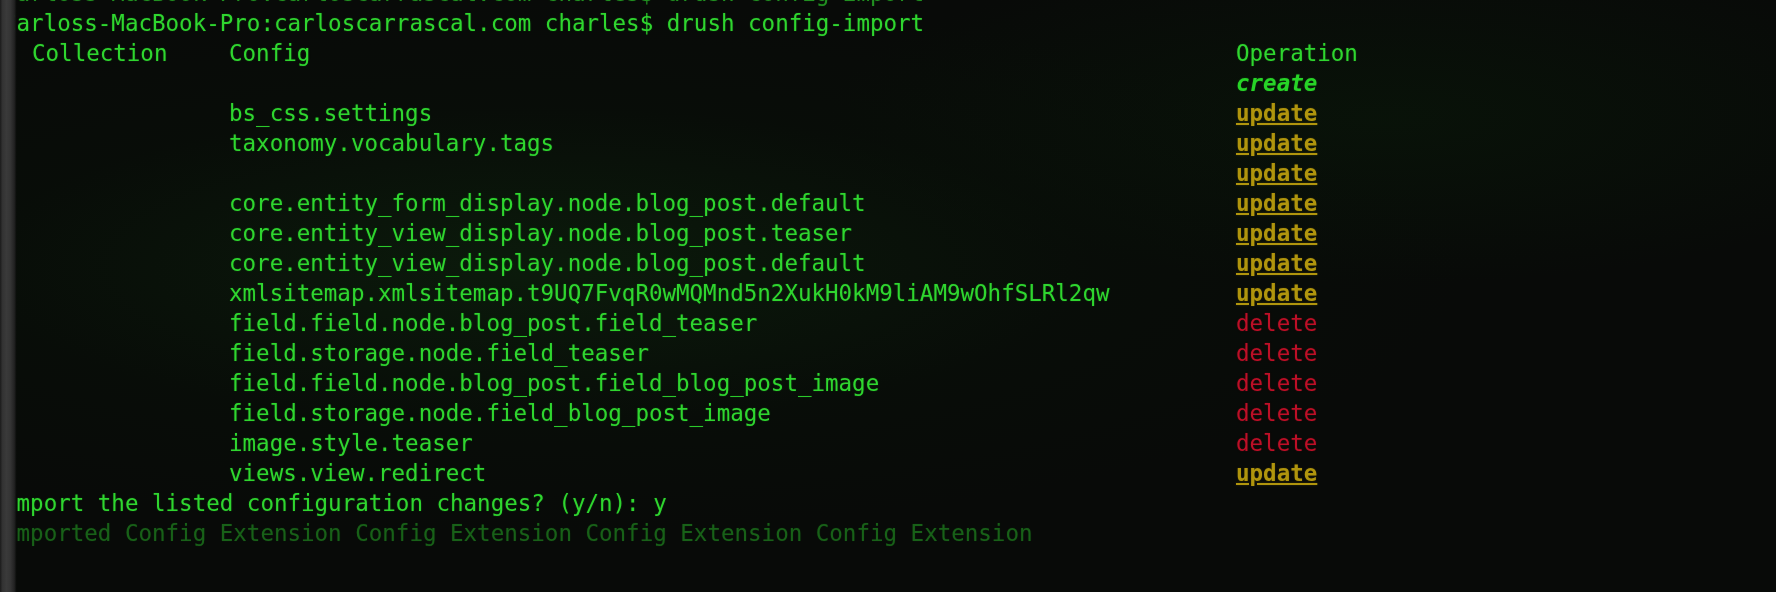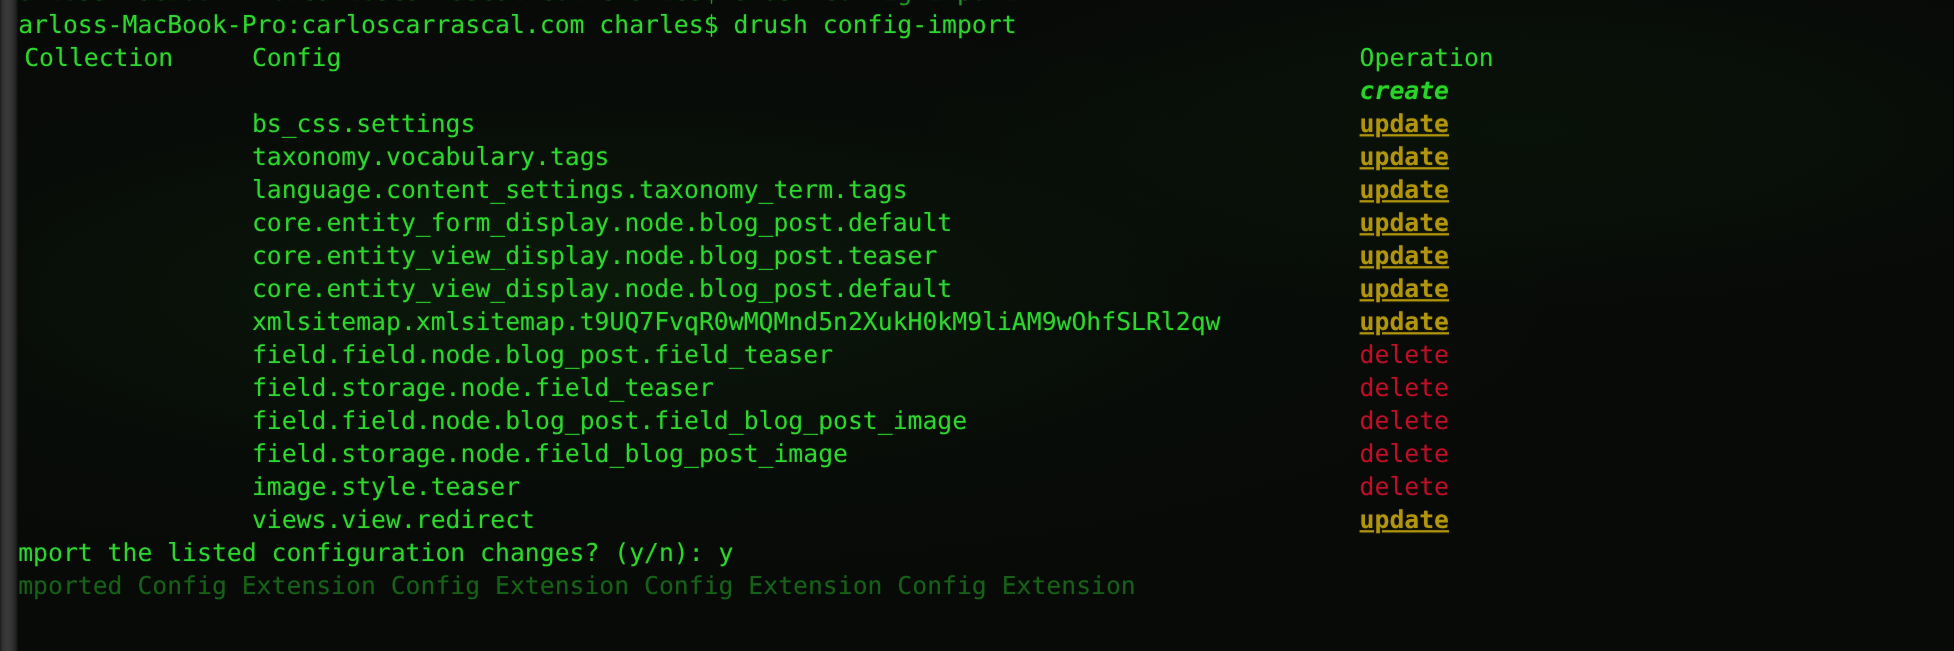--- a/index.html
+++ b/index.html
@@ -59,21 +59,21 @@
     height: 30px;
     line-height: 30px;
     white-space: pre;
     font-size: 22.5px;
     letter-spacing: 0px;
     color: #2fd62f;
   }
 
   .col-collection {
     position: absolute;
-    left: 22px;
+    left: 32px;
     top: 0;
   }
   .col-config {
     position: absolute;
     left: 229px;
     top: 0;
   }
   .col-operation {
     position: absolute;
     left: 1236px;
@@ -135,21 +135,21 @@
     <div class="line">
       <span class="col-collection">Collection</span>
       <span class="col-config">Config</span>
       <span class="col-operation">Operation</span>
     </div>
 
     <div id="rows-host">
         <div class="line"><span class="col-collection"></span><span class="col-operation op-create">create</span></div>
         <div class="line"><span class="col-collection"></span><span class="col-config">bs_css.settings</span><span class="col-operation op-update">update</span></div>
         <div class="line"><span class="col-collection"></span><span class="col-config">taxonomy.vocabulary.tags</span><span class="col-operation op-update">update</span></div>
-        <div class="line"><span class="col-collection"></span><span class="col-config">language.content_settings.taxonomy_term.tags</span><span class="col-operation op-update">update</span></div>
+        <div class="line"><span class="col-collection"></span><span class="col-operation op-update">update</span></div>
         <div class="line"><span class="col-collection"></span><span class="col-config">core.entity_form_display.node.blog_post.default</span><span class="col-operation op-update">update</span></div>
         <div class="line"><span class="col-collection"></span><span class="col-config">core.entity_view_display.node.blog_post.teaser</span><span class="col-operation op-update">update</span></div>
         <div class="line"><span class="col-collection"></span><span class="col-config">core.entity_view_display.node.blog_post.default</span><span class="col-operation op-update">update</span></div>
         <div class="line"><span class="col-collection"></span><span class="col-config">xmlsitemap.xmlsitemap.t9UQ7FvqR0wMQMnd5n2XukH0kM9liAM9wOhfSLRl2qw</span><span class="col-operation op-update">update</span></div>
         <div class="line"><span class="col-collection"></span><span class="col-config">field.field.node.blog_post.field_teaser</span><span class="col-operation op-delete">delete</span></div>
         <div class="line"><span class="col-collection"></span><span class="col-config">field.storage.node.field_teaser</span><span class="col-operation op-delete">delete</span></div>
         <div class="line"><span class="col-collection"></span><span class="col-config">field.field.node.blog_post.field_blog_post_image</span><span class="col-operation op-delete">delete</span></div>
         <div class="line"><span class="col-collection"></span><span class="col-config">field.storage.node.field_blog_post_image</span><span class="col-operation op-delete">delete</span></div>
         <div class="line"><span class="col-collection"></span><span class="col-config">image.style.teaser</span><span class="col-operation op-delete">delete</span></div>
         <div class="line"><span class="col-config">views.view.redirect</span><span class="col-operation op-update">update</span></div>

